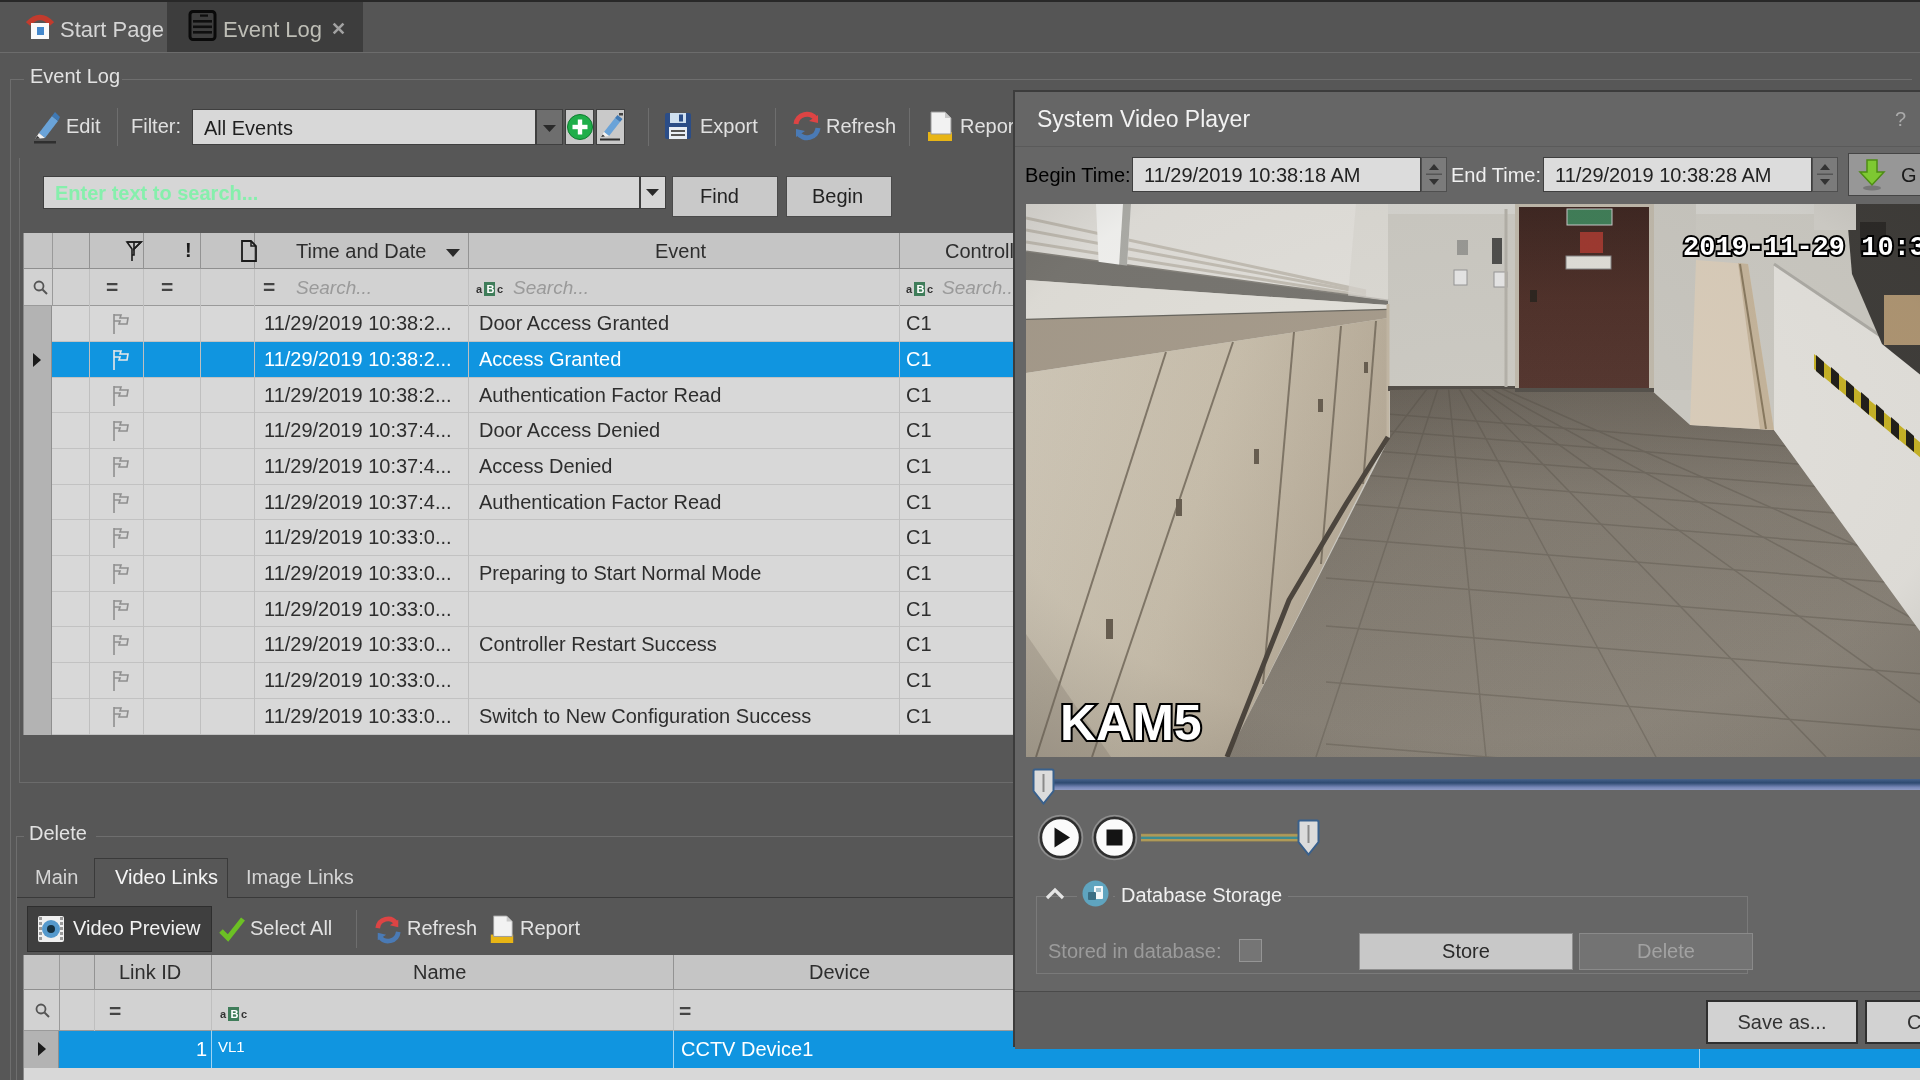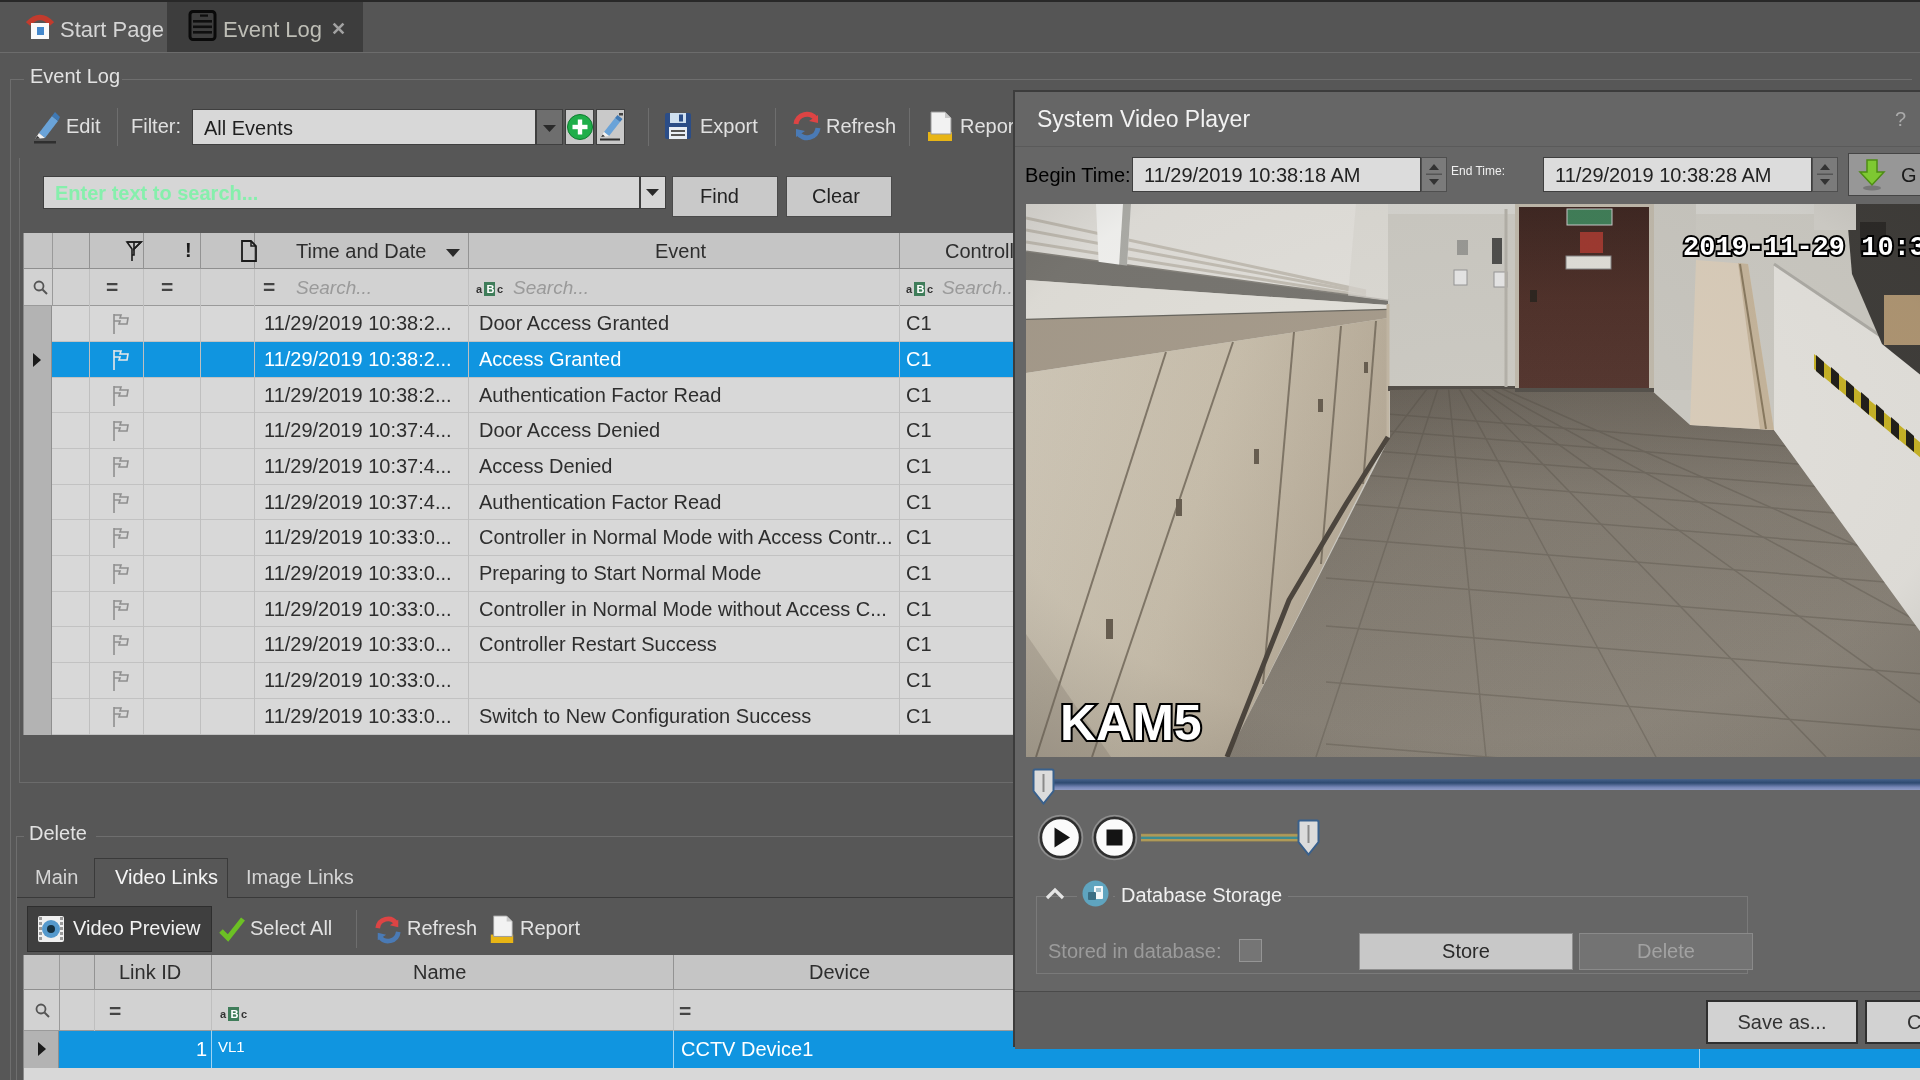--- a/index.html
+++ b/index.html
@@ -101,21 +101,21 @@
 <div class="abs" style="left:19px;top:158px;width:994px;height:625px;background:#575757;border-left:1px solid #6b6b6b;border-bottom:1px solid #6b6b6b;"></div>
 <div class="abs" style="left:43px;top:176px;width:597px;height:33px;background:#d6d6d6;border:1px solid #3f3f3f;"></div>
 <div class="abs txt" style="left:55px;top:182px;font-size:20px;color:#86efac;font-weight:bold;">Enter text to search...</div>
 <div class="abs" style="left:640px;top:176px;width:26px;height:33px;background:#d6d6d6;border:1px solid #3f3f3f;"></div>
 <svg class="abs" style="left:645px;top:188px;" width="15" height="9">
     <path d="M1 1 L14 1 L7.5 8 Z" fill="#2a2a2a"></path>
   </svg>
 <div class="abs" style="left:672px;top:176px;width:106px;height:41px;background:#c9c9c9;border:1px solid #4a4a4a;"></div>
 <div class="abs txt" style="left:700px;top:185px;font-size:20px;color:#222;">Find</div>
 <div class="abs" style="left:786px;top:176px;width:106px;height:41px;background:#c9c9c9;border:1px solid #4a4a4a;"></div>
-<div class="abs txt" style="left:812px;top:185px;font-size:20px;color:#222;">Clear</div>
+<div class="abs txt" style="left:812px;top:185px;font-size:20px;color:#222;">Begin</div>
 
 <div class="abs" style="left:23px;top:233px;width:990px;height:502px;background:#d8d8d8;border-left:1px solid #8a8a8a;">
 <div class="abs" style="left:0;top:0;width:990px;height:36px;background:#c5c5c5;border-bottom:1px solid #8f8f8f;"></div>
 <div class="abs" style="left:0;top:36px;width:990px;height:1px;height:37px;background:#d2d2d2;border-bottom:1px solid #9a9a9a;"></div>
 <div class="abs" style="left:28px;top:73px;width:962px;height:36px;background:#d8d8d8;border-bottom:1px solid #c2c2c2;"></div>
 <div class="abs" style="left:28px;top:109px;width:962px;height:36px;background:#1095e0;border-bottom:1px solid #c2c2c2;"></div>
 <div class="abs" style="left:28px;top:145px;width:962px;height:35px;background:#d8d8d8;border-bottom:1px solid #c2c2c2;"></div>
 <div class="abs" style="left:28px;top:180px;width:962px;height:36px;background:#d8d8d8;border-bottom:1px solid #c2c2c2;"></div>
 <div class="abs" style="left:28px;top:216px;width:962px;height:36px;background:#d8d8d8;border-bottom:1px solid #c2c2c2;"></div>
 <div class="abs" style="left:28px;top:252px;width:962px;height:35px;background:#d8d8d8;border-bottom:1px solid #c2c2c2;"></div>
@@ -212,33 +212,31 @@
 <svg class="abs" style="left:84px;top:258px;" width="26" height="24" viewBox="0 0 26 24">
       <path d="M6 2 L6 22 M6 3 L13 3 L12 6 L20 6 L19 12 L11 12 L12 9 L6 9" fill="none" stroke="#8f8f8f" stroke-width="1.6"></path>
     </svg>
 <div class="abs txt" style="left:240px;top:258px;font-size:20px;color:#2e2e2e;">11/29/2019 10:37:4...</div>
 <div class="abs txt" style="left:455px;top:258px;font-size:20px;color:#2e2e2e;">Authentication Factor Read</div>
 <div class="abs txt" style="left:882px;top:258px;font-size:20px;color:#2e2e2e;">C1</div>
 <svg class="abs" style="left:84px;top:293px;" width="26" height="24" viewBox="0 0 26 24">
       <path d="M6 2 L6 22 M6 3 L13 3 L12 6 L20 6 L19 12 L11 12 L12 9 L6 9" fill="none" stroke="#8f8f8f" stroke-width="1.6"></path>
     </svg>
 <div class="abs txt" style="left:240px;top:293px;font-size:20px;color:#2e2e2e;">11/29/2019 10:33:0...</div>
-<div class="abs txt" style="left:455px;top:293px;font-size:20px;color:#2e2e2e;">Controller in Normal Mode with Access Contr...</div>
 <div class="abs txt" style="left:882px;top:293px;font-size:20px;color:#2e2e2e;">C1</div>
 <svg class="abs" style="left:84px;top:329px;" width="26" height="24" viewBox="0 0 26 24">
       <path d="M6 2 L6 22 M6 3 L13 3 L12 6 L20 6 L19 12 L11 12 L12 9 L6 9" fill="none" stroke="#8f8f8f" stroke-width="1.6"></path>
     </svg>
 <div class="abs txt" style="left:240px;top:329px;font-size:20px;color:#2e2e2e;">11/29/2019 10:33:0...</div>
 <div class="abs txt" style="left:455px;top:329px;font-size:20px;color:#2e2e2e;">Preparing to Start Normal Mode</div>
 <div class="abs txt" style="left:882px;top:329px;font-size:20px;color:#2e2e2e;">C1</div>
 <svg class="abs" style="left:84px;top:365px;" width="26" height="24" viewBox="0 0 26 24">
       <path d="M6 2 L6 22 M6 3 L13 3 L12 6 L20 6 L19 12 L11 12 L12 9 L6 9" fill="none" stroke="#8f8f8f" stroke-width="1.6"></path>
     </svg>
 <div class="abs txt" style="left:240px;top:365px;font-size:20px;color:#2e2e2e;">11/29/2019 10:33:0...</div>
-<div class="abs txt" style="left:455px;top:365px;font-size:20px;color:#2e2e2e;">Controller in Normal Mode without Access C...</div>
 <div class="abs txt" style="left:882px;top:365px;font-size:20px;color:#2e2e2e;">C1</div>
 <svg class="abs" style="left:84px;top:400px;" width="26" height="24" viewBox="0 0 26 24">
       <path d="M6 2 L6 22 M6 3 L13 3 L12 6 L20 6 L19 12 L11 12 L12 9 L6 9" fill="none" stroke="#8f8f8f" stroke-width="1.6"></path>
     </svg>
 <div class="abs txt" style="left:240px;top:400px;font-size:20px;color:#2e2e2e;">11/29/2019 10:33:0...</div>
 <div class="abs txt" style="left:455px;top:400px;font-size:20px;color:#2e2e2e;">Controller Restart Success</div>
 <div class="abs txt" style="left:882px;top:400px;font-size:20px;color:#2e2e2e;">C1</div>
 <svg class="abs" style="left:84px;top:436px;" width="26" height="24" viewBox="0 0 26 24">
       <path d="M6 2 L6 22 M6 3 L13 3 L12 6 L20 6 L19 12 L11 12 L12 9 L6 9" fill="none" stroke="#8f8f8f" stroke-width="1.6"></path>
     </svg>
@@ -346,21 +344,21 @@
 <div class="abs" style="left:0;top:54px;width:907px;height:1px;background:#5a5a5a;"></div>
 <div class="abs txt" style="left:10px;top:72px;font-size:20px;color:#000000;">Begin Time:</div>
 <div class="abs" style="left:117px;top:65px;width:289px;height:35px;background:#dcdcdc;border:1px solid #3f3f3f;"></div>
 <div class="abs txt" style="left:129px;top:72px;font-size:20px;color:#222;">11/29/2019 10:38:18 AM</div>
 <div class="abs" style="left:406px;top:65px;width:26px;height:35px;background:#7b7b7b;border:1px solid #4f4f4f;"></div>
 <svg class="abs" style="left:410px;top:71px;" width="18" height="23">
       <path d="M9 1 L14 7 L4 7 Z" fill="#333"></path>
       <path d="M9 22 L14 16 L4 16 Z" fill="#333"></path>
       <rect x="1" y="10.5" width="16" height="1.5" fill="#555"></rect>
     </svg>
-<div class="abs txt" style="left:436px;top:72px;font-size:12px;color:#f0f0f0;">End Time:</div>
+<div class="abs txt" style="left:436px;top:72px;font-size:20px;color:#f0f0f0;">End Time:</div>
 <div class="abs" style="left:528px;top:65px;width:269px;height:35px;background:#dcdcdc;border:1px solid #3f3f3f;"></div>
 <div class="abs txt" style="left:540px;top:72px;font-size:20px;color:#222;">11/29/2019 10:38:28 AM</div>
 <div class="abs" style="left:797px;top:65px;width:26px;height:35px;background:#7b7b7b;border:1px solid #4f4f4f;"></div>
 <svg class="abs" style="left:801px;top:71px;" width="18" height="23">
       <path d="M9 1 L14 7 L4 7 Z" fill="#333"></path>
       <path d="M9 22 L14 16 L4 16 Z" fill="#333"></path>
       <rect x="1" y="10.5" width="16" height="1.5" fill="#555"></rect>
     </svg>
 <div class="abs" style="left:833px;top:61px;width:74px;height:43px;background:#979797;border:1px solid #454545;"></div>
 <svg class="abs" style="left:842px;top:66px;" width="30" height="34" viewBox="0 0 30 34">

